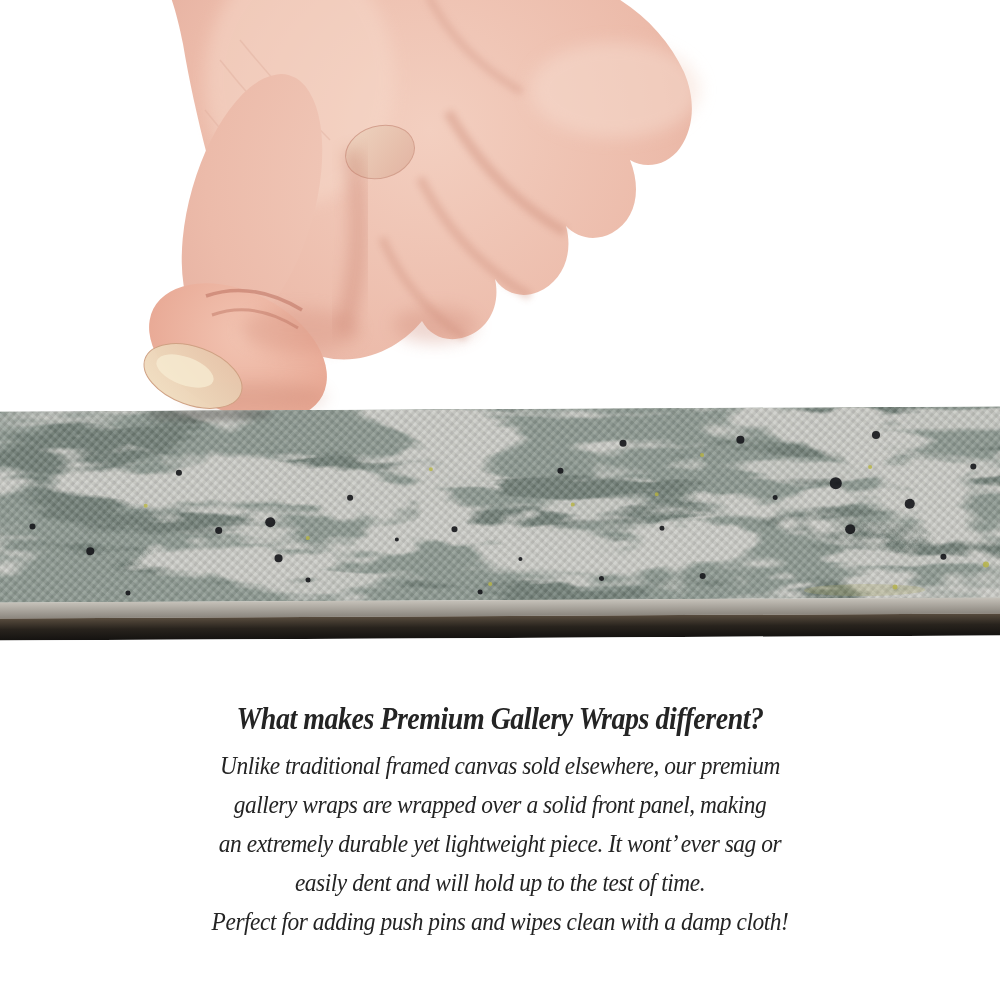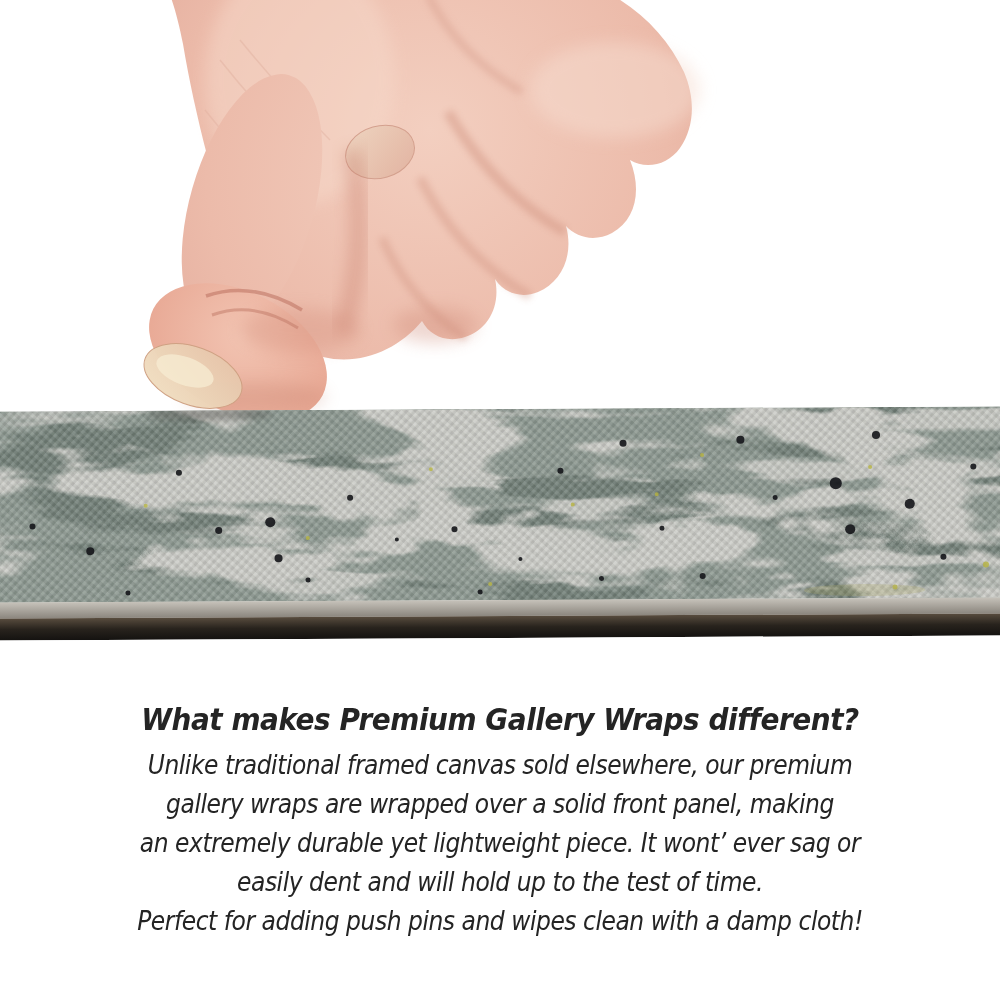--- a/index.html
+++ b/index.html
@@ -1,18 +1,18 @@
 <!DOCTYPE html>
 <html><head>
 <meta charset="utf-8">
 <style>
   html,body { margin:0; padding:0; background:#ffffff; }
   body { width:1000px; height:1000px; overflow:hidden;
          font-family:"DejaVu Sans", sans-serif; }
-  .page { position:relative; width:1000px; height:743px; background:#ffffff; }
+  .page { position:relative; width:1000px; height:743px; background:#ffffff;font-family:Liberation Serif, serif; }
 
   
   .hero { position:absolute; top:0; left:0; width:1000px; height:650px; }
   .hand-svg { position:absolute; top:0; left:0; }
 
   .strip { position:absolute; top:409px; left:-6px; width:1012px; height:229px;
            transform:rotate(-0.3deg); }
   .strip svg { display:block; width:100%; height:100%; }
 
   

